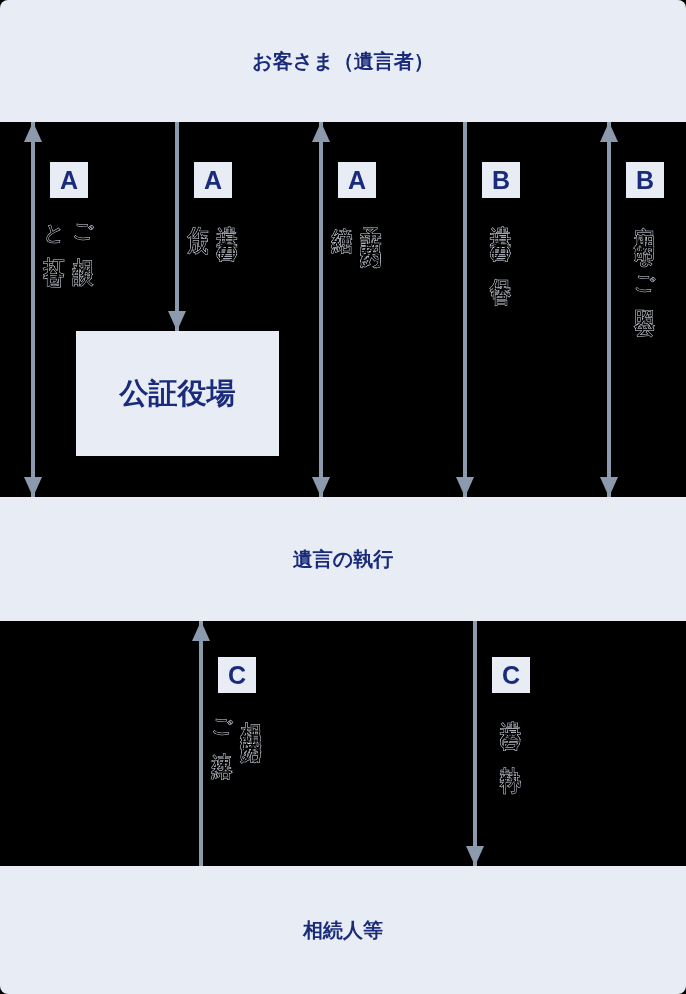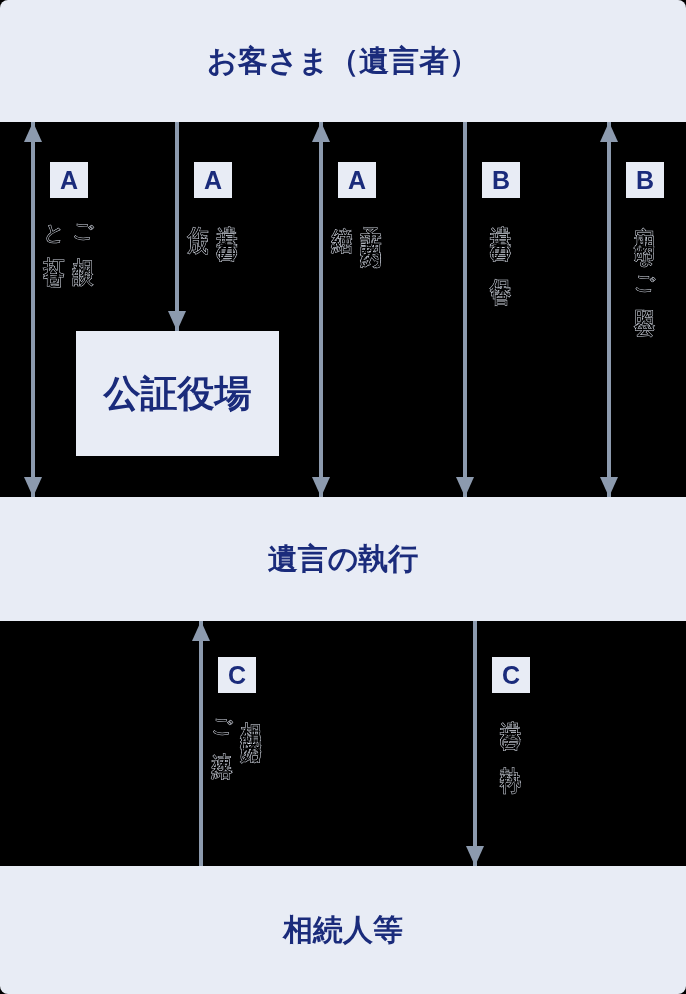--- a/index.html
+++ b/index.html
@@ -22,37 +22,37 @@
     width: 686px;
     background: #e8ecf5;
     display: flex;
     align-items: center;
     justify-content: center;
   }
   .band-top    { top: 0;     height: 122px; border-radius: 8px 8px 0 0; }
   .band-mid    { top: 497px; height: 124px; }
   .band-bottom { top: 866px; height: 128px; border-radius: 0 0 8px 8px; }
   .band-title {
-    font-size: 30px;
+    font-size: 20px;
     font-weight: bold;
     color: #1a2b7b;
   }
   
   .notary-box {
     position: absolute;
     left: 76px;
     top: 331px;
     width: 203px;
     height: 125px;
     background: #e8ecf5;
     display: flex;
     align-items: center;
     justify-content: center;
   }
-  .notary-box .band-title { font-size: 37px; }
+  .notary-box .band-title { font-size: 29px; }
   
   .arrow { position: absolute; top: 0; width: 0; }
   .arrow .line {
     position: absolute;
     width: 4px;
     margin-left: -2px;
     background: #8c9aae;
   }
   .arrow .head {
     position: absolute;

